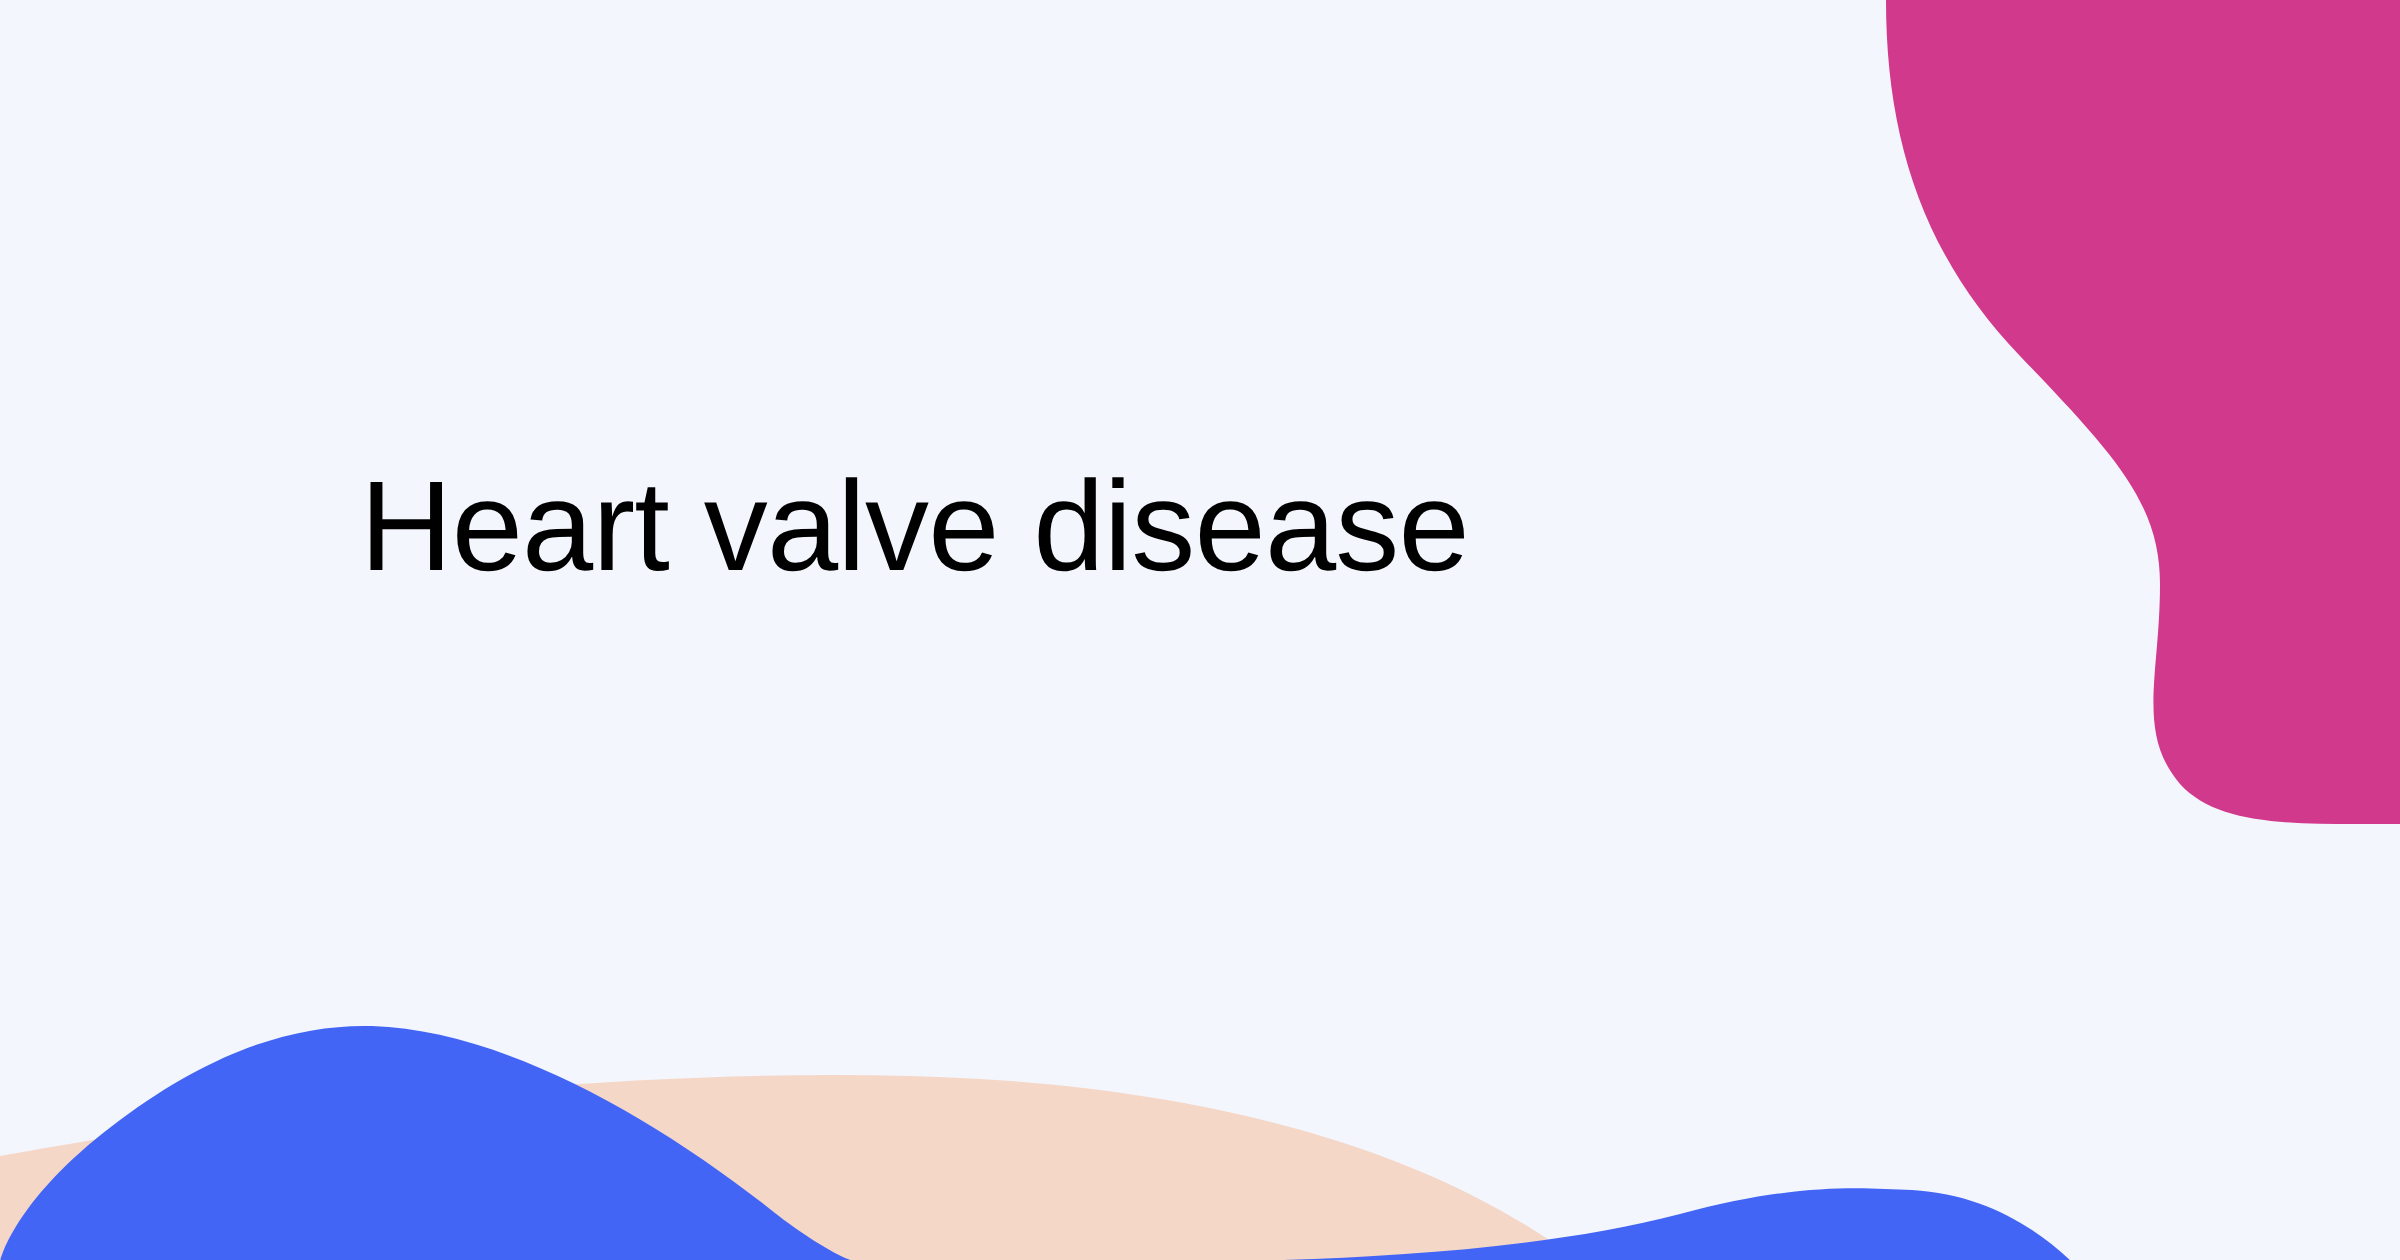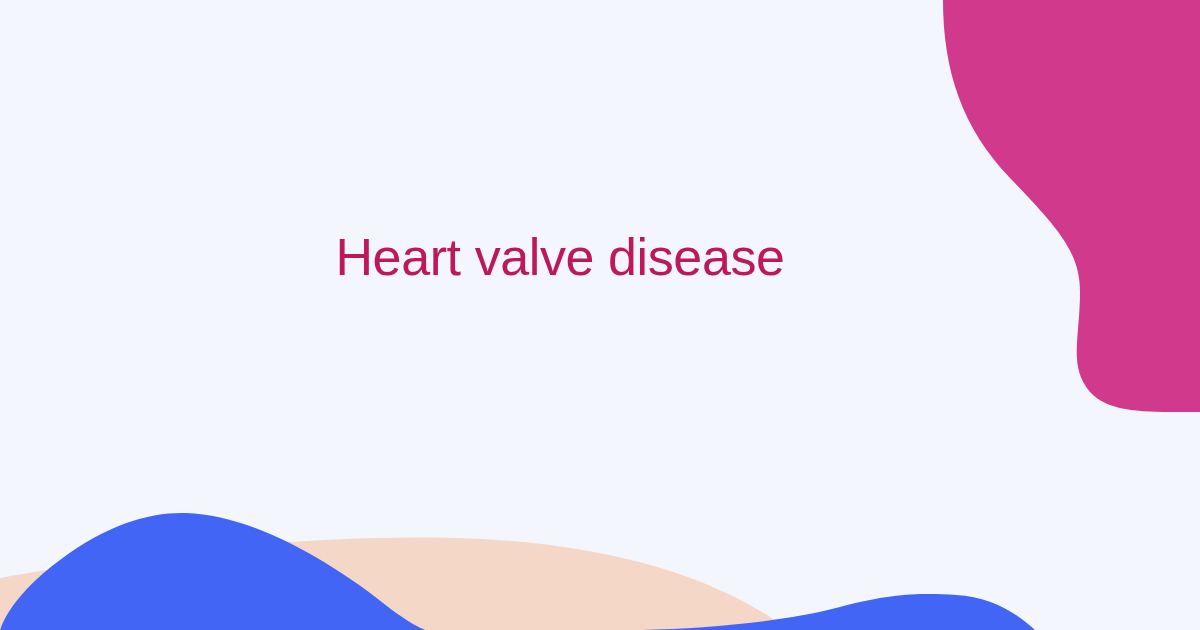--- a/index.html
+++ b/index.html
@@ -81,16 +81,16 @@
 
     <path fill="#d1398c" d="M 943 0
              C 943 70, 962 128, 1010 178
              C 1058 228, 1080 252, 1080 292
              C 1080 338, 1068 366, 1090 392
              C 1110 414, 1150 412, 1200 412
              L 1200 0 Z"></path>
   </svg>
 
   <div id="title-wrap">
-    <h1 id="page-title" style="color: #be185d; font-size: 52px; text-align: center;">Heart valve disease</h1>
+    <h1 id="page-title" style="color: #000000; font-size: 64px;">Heart valve disease</h1>
   </div>
 
 </div>
 
 </body></html>

